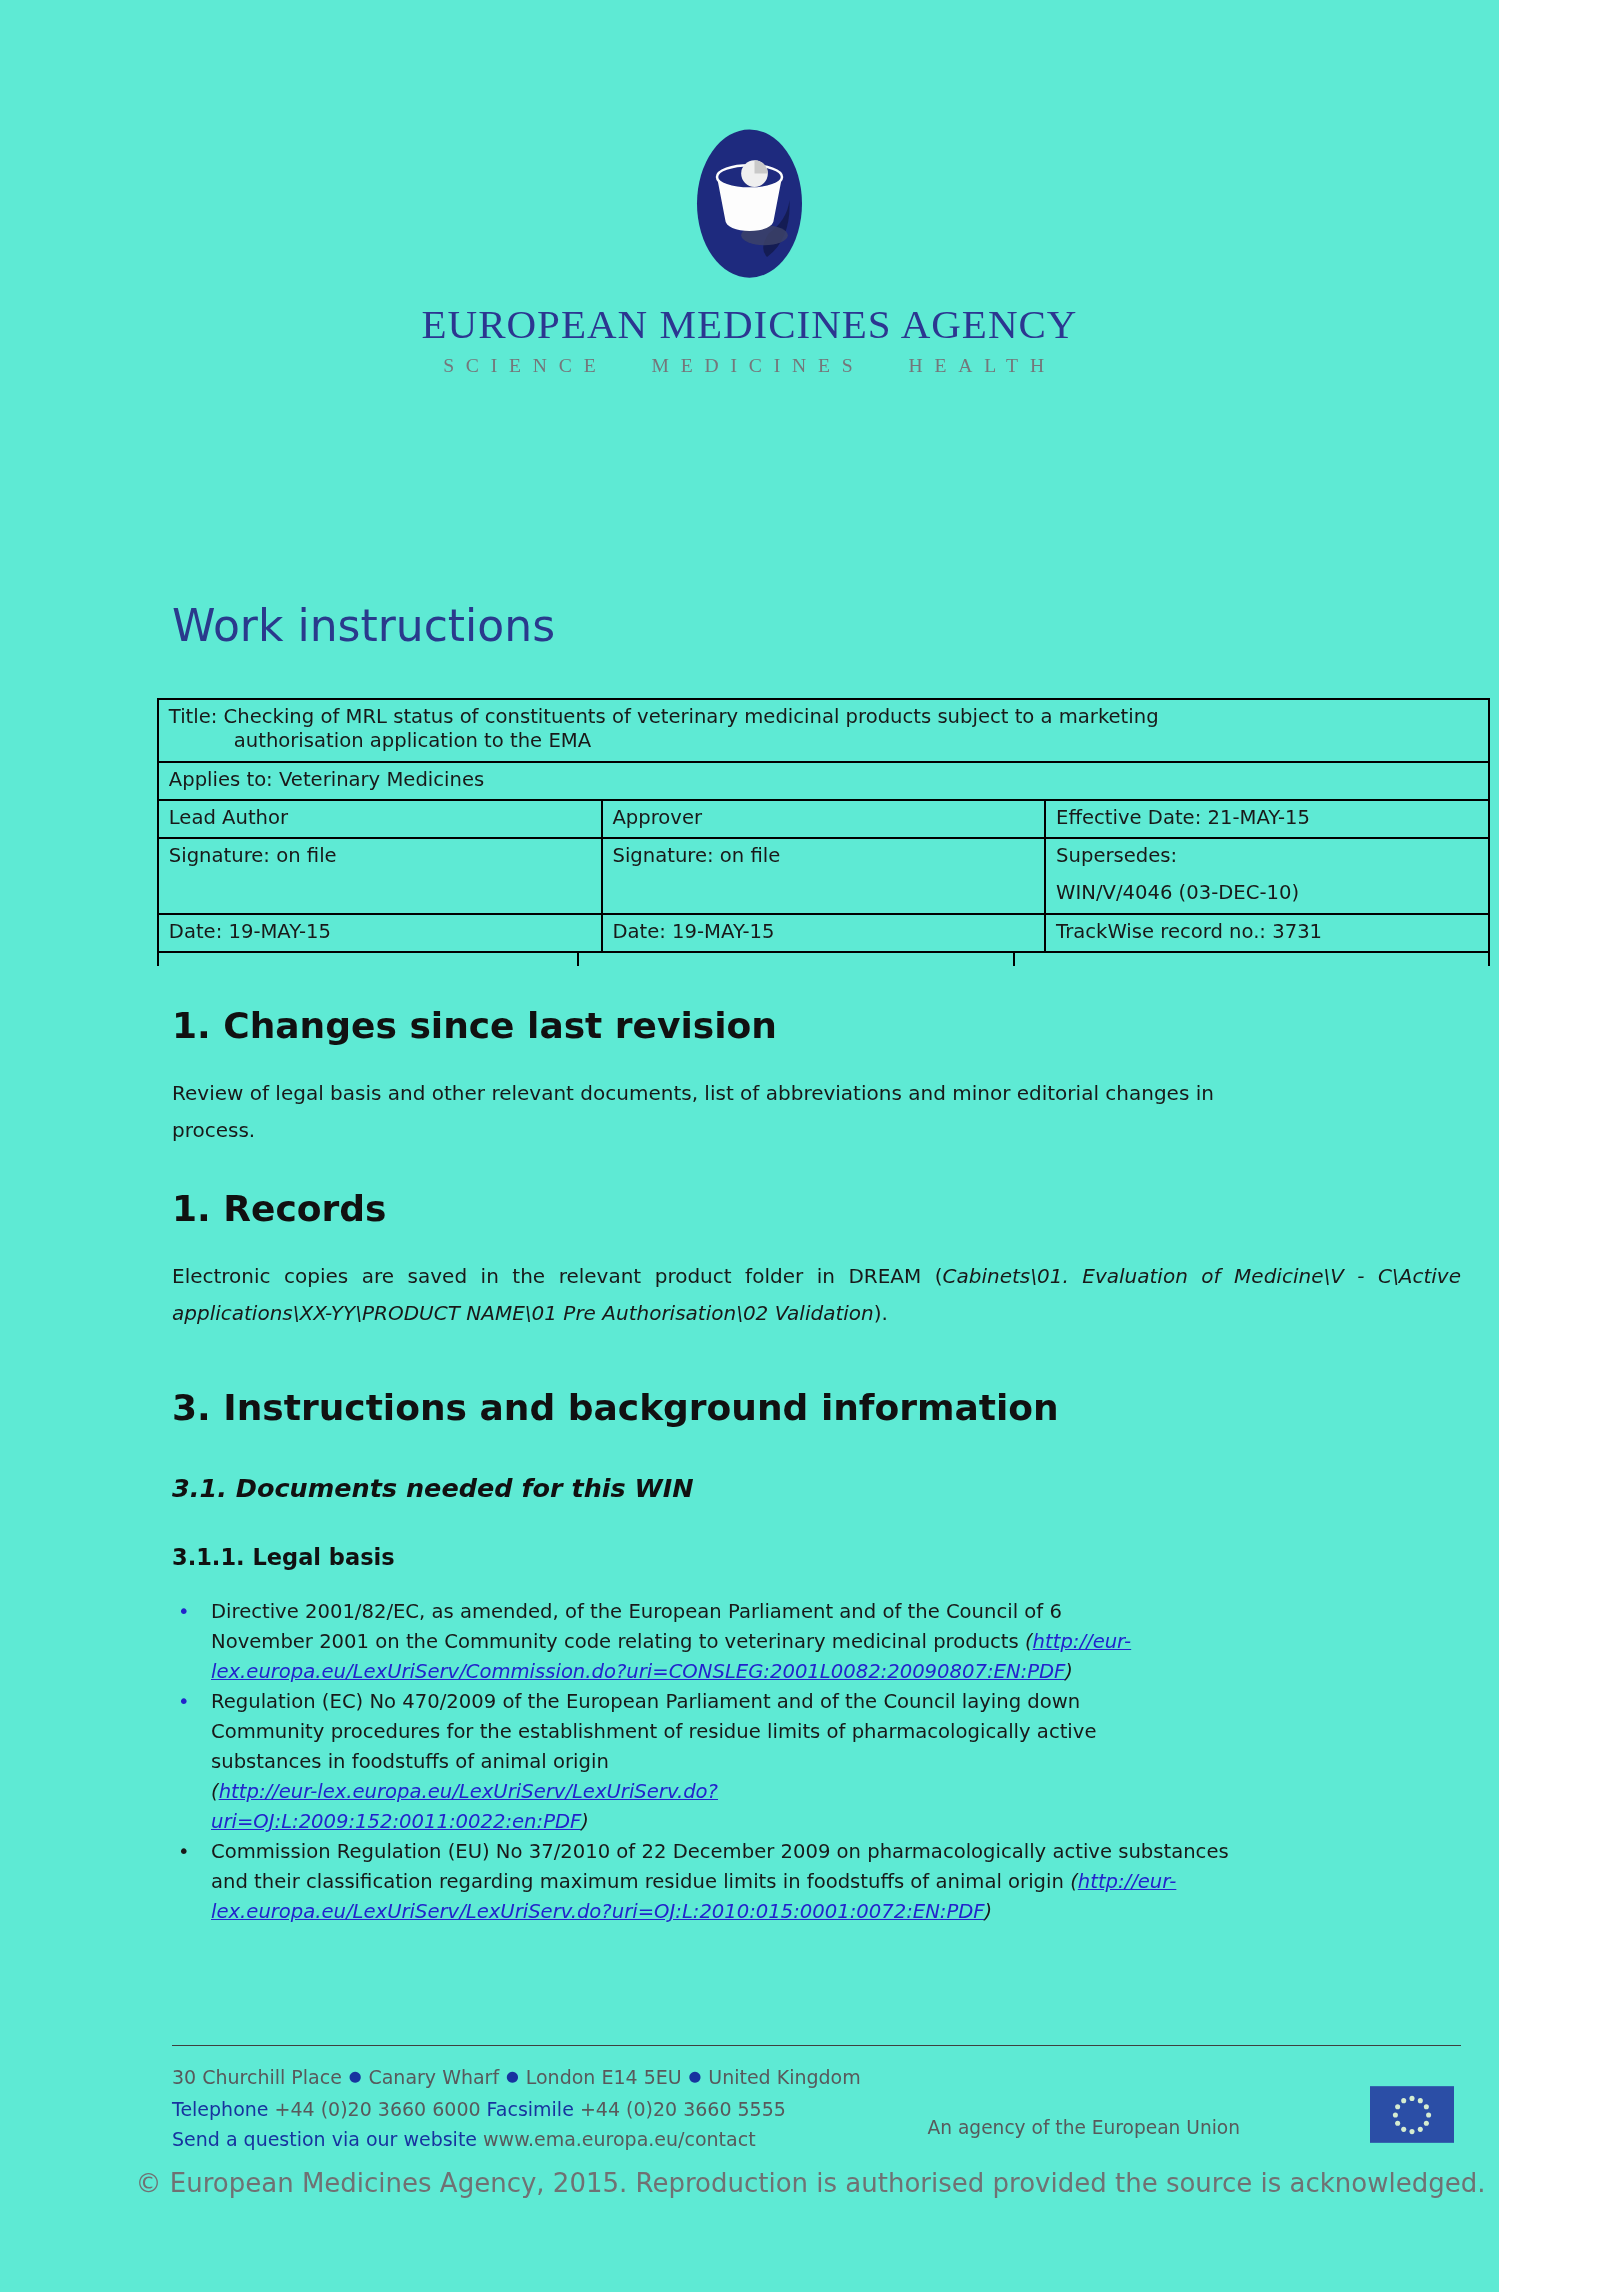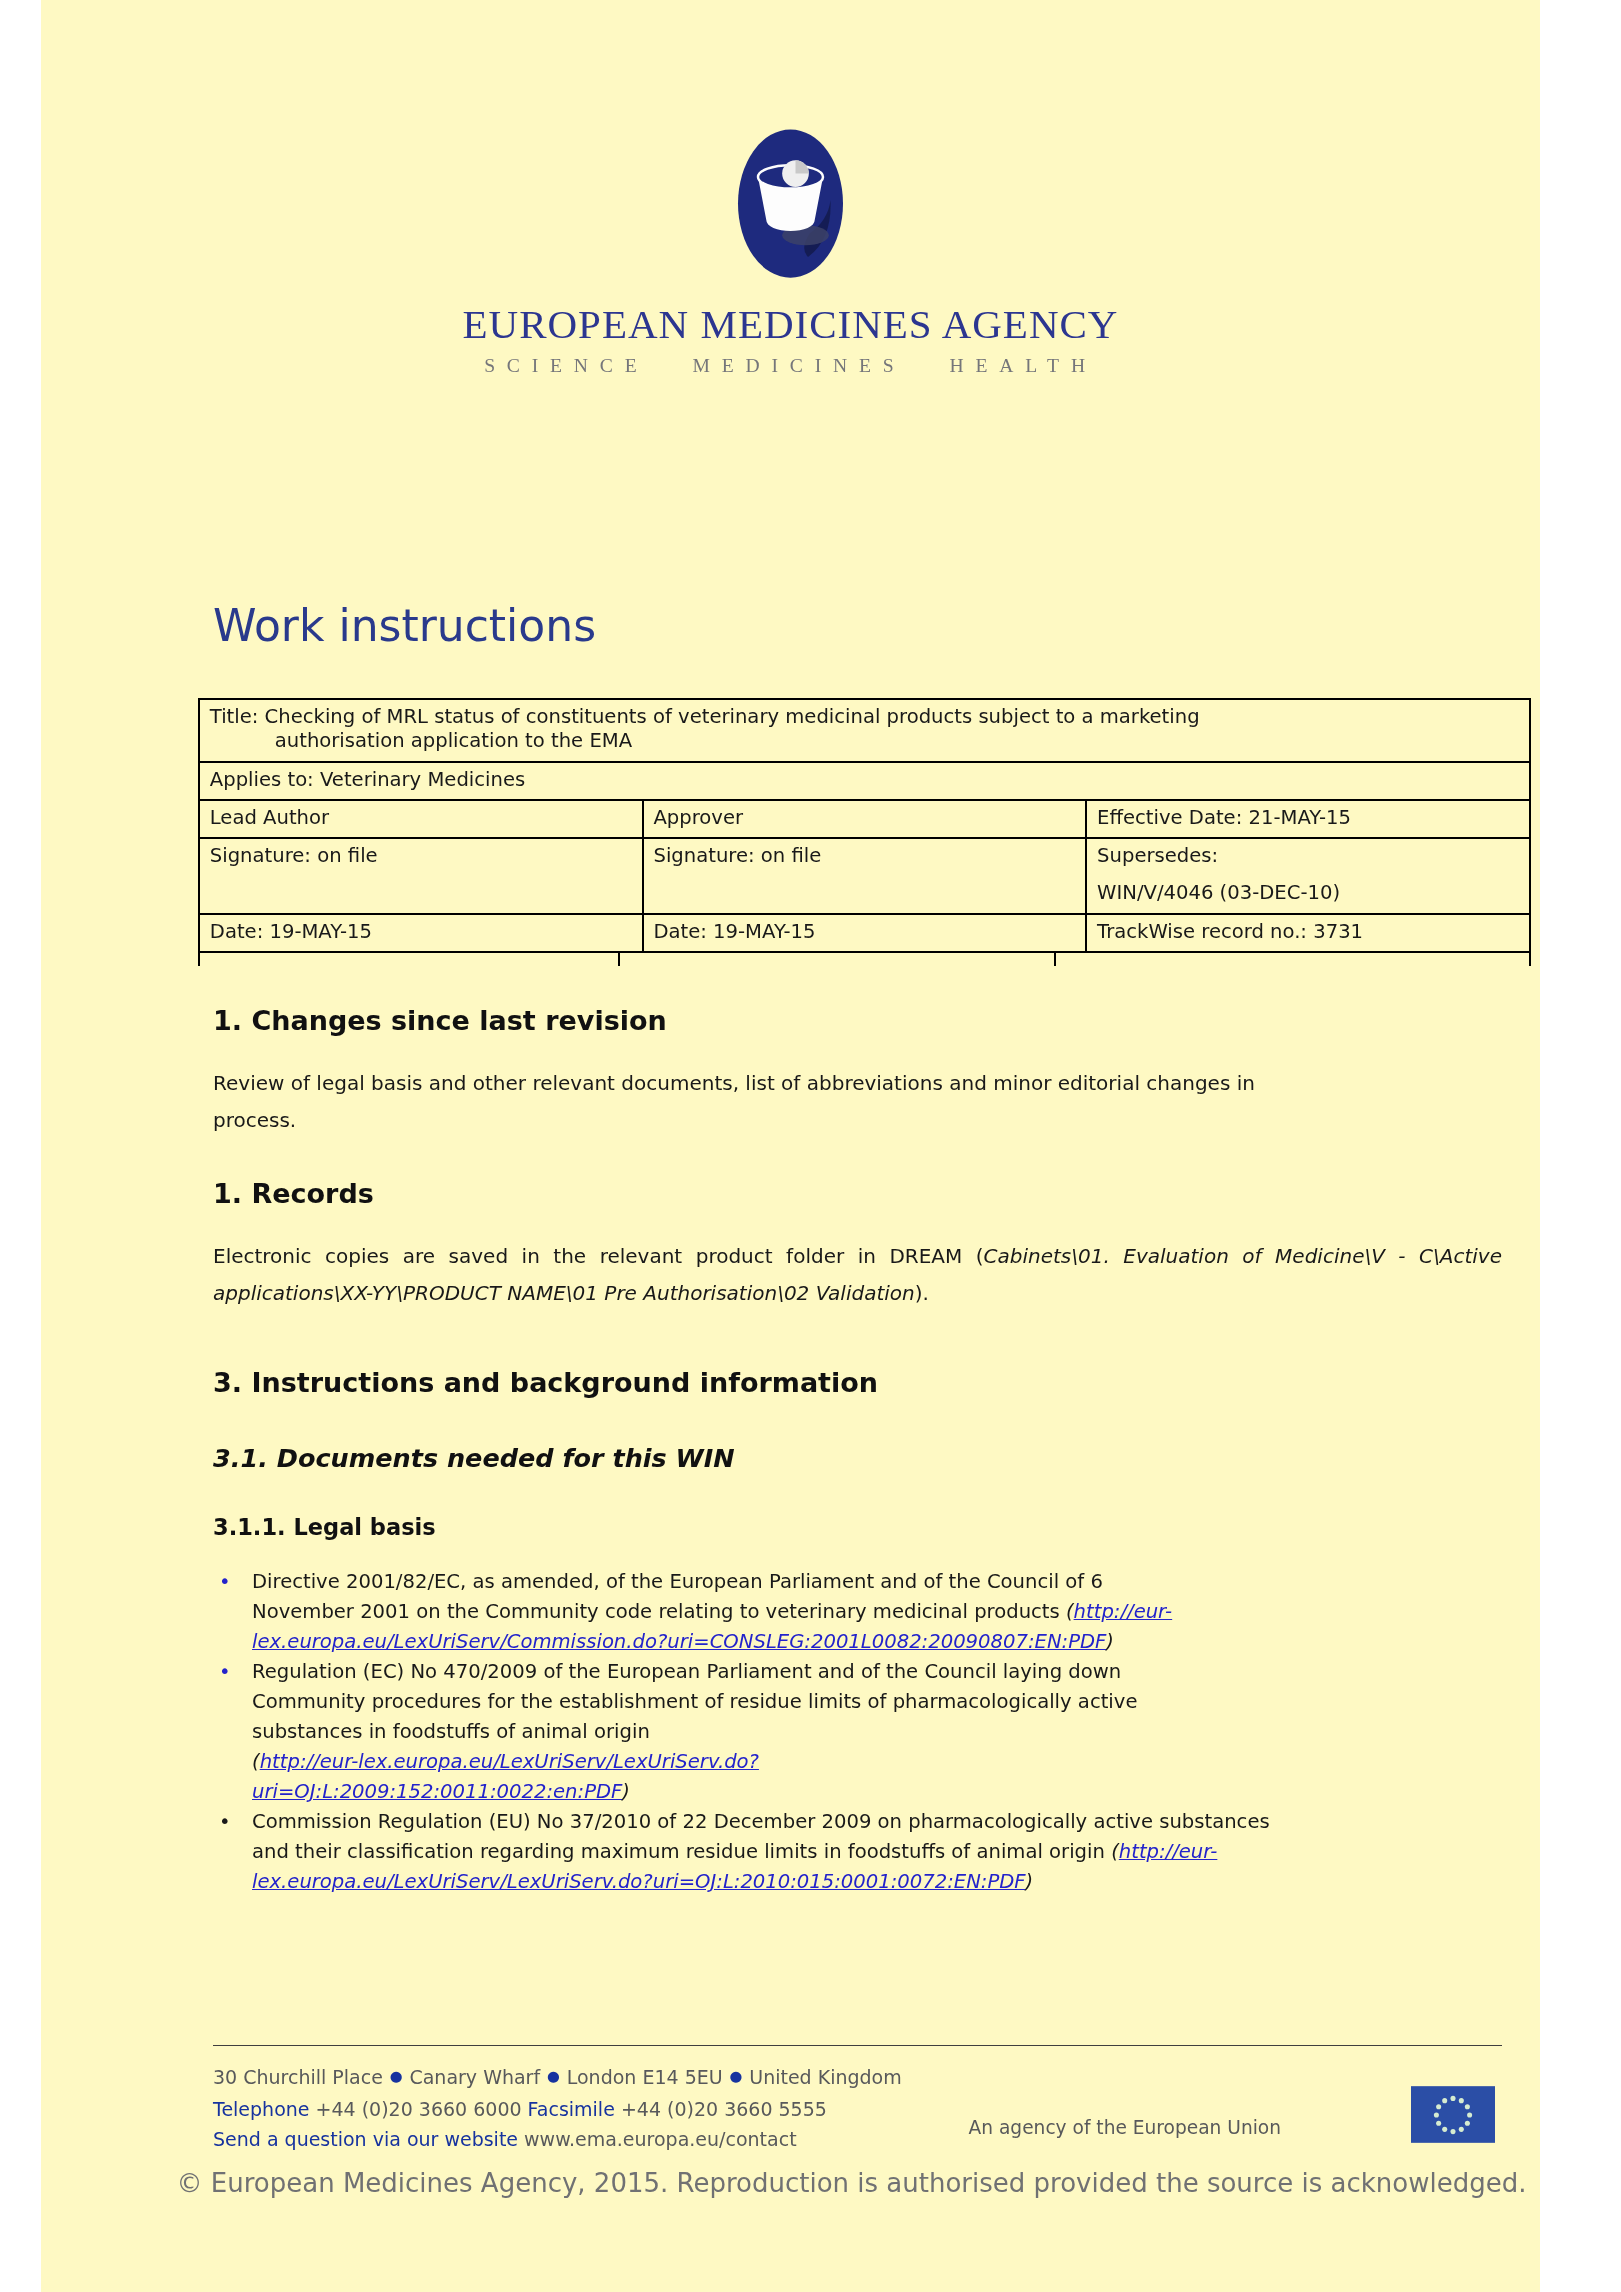--- a/index.html
+++ b/index.html
@@ -1,17 +1,17 @@
 <!DOCTYPE html>
 <html><head>
 <meta charset="utf-8">
 <style>
   html,body{margin:0;padding:0;background:#ffffff;}
-  .page{position:relative;width:1499px;height:2293px;background:#fef9c3;overflow:hidden;
-        font-family:"DejaVu Sans","Liberation Sans",sans-serif;color:#191919;margin-left:41px;}
+  .page{position:relative;width:1499px;height:2293px;background:#5eead4;overflow:hidden;
+        font-family:"DejaVu Sans","Liberation Sans",sans-serif;color:#191919;}
 
   
   .logo-wrap{position:absolute;top:116px;left:0;width:100%;text-align:center;}
   .wordmark{position:absolute;top:300px;left:0;width:100%;text-align:center;
             font-family:"Liberation Serif","DejaVu Serif",serif;font-size:41px;
             color:#2c3690;letter-spacing:1px;white-space:nowrap;}
   .tagline{position:absolute;top:355px;left:0;width:100%;text-align:center;
            font-family:"Liberation Serif","DejaVu Serif",serif;font-size:19.6px;
            color:#75767a;letter-spacing:11.8px;word-spacing:27.4px;white-space:nowrap;}
 
@@ -24,21 +24,21 @@
   table.info{border-collapse:collapse;margin-left:157px;width:1333px;
              font-size:19.6px;color:#191919;table-layout:fixed;}
   table.info td{border:2px solid #000;border-top-width:2.9px;border-bottom-width:2.9px;
                 padding:4.9px 9.8px 6.9px 9.8px;line-height:24.5px;vertical-align:top;}
   .col1{width:31.5%;} .col2{width:32.7%;} .col3{width:35.8%;}
   .title-indent{margin-left:65px;}
   .sup-line2{margin-top:12.7px;}
   .stub{margin-left:157px;width:1333px;height:12.7px;position:relative;}
   .stub .v{position:absolute;top:0;width:2px;height:12.7px;background:#000;}
 
-  .sec-h1{margin:39px 0 0 172px;font-size:27px;font-weight:bold;color:#111;}
+  .sec-h1{margin:39px 0 0 172px;font-size:36px;font-weight:bold;color:#111;}
   .body-p{margin:29px 0 0 172px;width:1289px;font-size:20px;line-height:37px;color:#191919;}
   .pre-lines{white-space:pre-line;}
   .justify{text-align:justify;}
   .sec-h2{margin:45px 0 0 172px;font-size:25.5px;font-weight:bold;font-style:italic;color:#111;}
   .sec-h3{margin:41px 0 0 172px;font-size:22.5px;font-weight:bold;color:#111;}
 
   .bullets{margin:27.4px 0 0 172px;width:1304px;}
   .bullet{position:relative;padding-left:39px;font-size:19.6px;line-height:30px;}
   .marker{position:absolute;left:5.9px;top:0;}
   .marker-blue{color:#2323cb;font-style:italic;}

